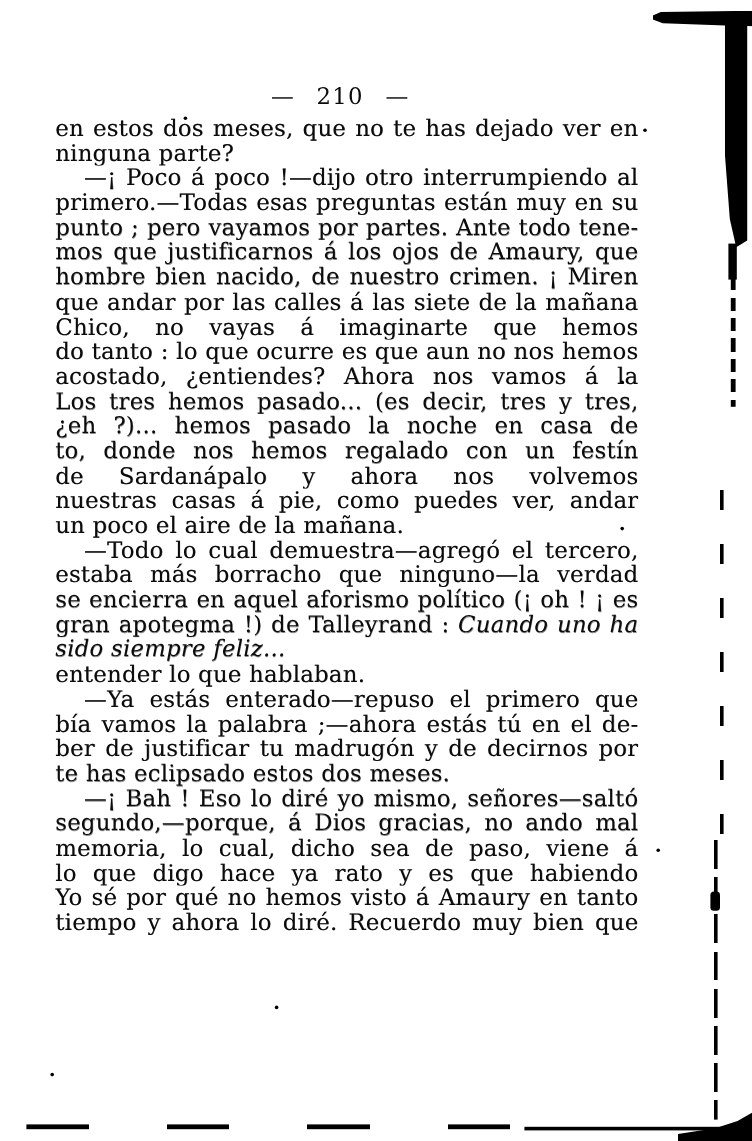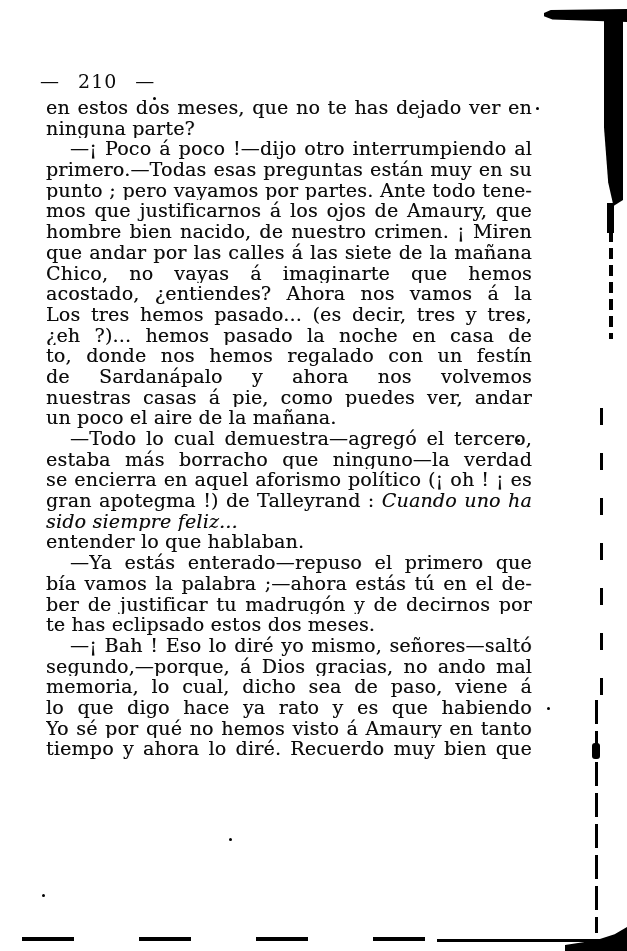--- a/index.html
+++ b/index.html
@@ -13,20 +13,21 @@
     overflow: hidden;
     background: var(--paper, #ffffff);
     color: var(--ink, #0b0b0b);
     font-family: "DejaVu Serif", "Liberation Serif", serif;
   }
   .page-number {
     position: absolute;
     top: 70px;
     left: 40px;
     width: 487px;
+    text-align: center;
     font-size: 19px;
     letter-spacing: 1px;
     word-spacing: 11px;
   }
   .text-block {
     position: absolute;
     left: 46px;
     top: 97px;
     width: 486px;
     font-size: 19px;
@@ -90,20 +91,21 @@
 <div class="text-block">
     <div class="line just"><span>en estos dos meses, que no te has dejado ver en</span></div>
     <div class="line"><span>ninguna parte?</span></div>
     <div class="line just indent"><span>—¡ Poco á poco !—dijo otro interrumpiendo al</span></div>
     <div class="line just"><span>primero.—Todas esas preguntas están muy en su</span></div>
     <div class="line just"><span>punto ; pero vayamos por partes. Ante todo tene-</span></div>
     <div class="line just"><span>mos que justificarnos á los ojos de Amaury, que es</span></div>
     <div class="line just"><span>hombre bien nacido, de nuestro crimen. ¡ Miren</span></div>
     <div class="line just"><span>que andar por las calles á las siete de la mañana !</span></div>
     <div class="line just"><span>Chico, no vayas á imaginarte que hemos madruga-</span></div>
+    <div class="line just"><span>do tanto : lo que ocurre es que aun no nos hemos</span></div>
     <div class="line just"><span>acostado, ¿entiendes? Ahora nos vamos á la cama...</span></div>
     <div class="line just"><span>Los tres hemos pasado... (es decir, tres y tres,</span></div>
     <div class="line just"><span>¿eh ?)... hemos pasado la noche en casa de Alber-</span></div>
     <div class="line just"><span>to, donde nos hemos regalado con un festín digno</span></div>
     <div class="line just"><span>de Sardanápalo y ahora nos volvemos santamente á</span></div>
     <div class="line just"><span>nuestras casas á pie, como puedes ver, andar tomar</span></div>
     <div class="line"><span>un poco el aire de la mañana.</span></div>
     <div class="line just indent"><span>—Todo lo cual demuestra—agregó el tercero, que</span></div>
     <div class="line just"><span>estaba más borracho que ninguno—la verdad que</span></div>
     <div class="line just"><span>se encierra en aquel aforismo político (¡ oh ! ¡ es un</span></div>

